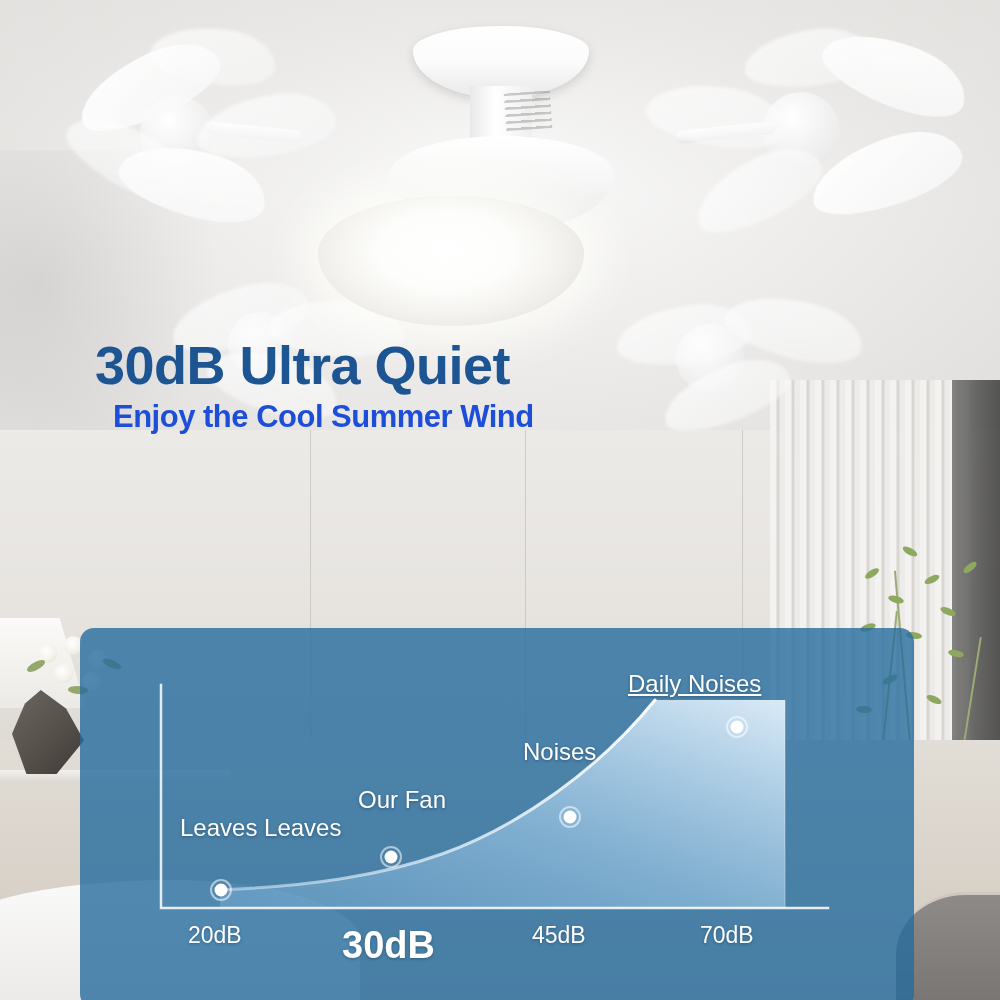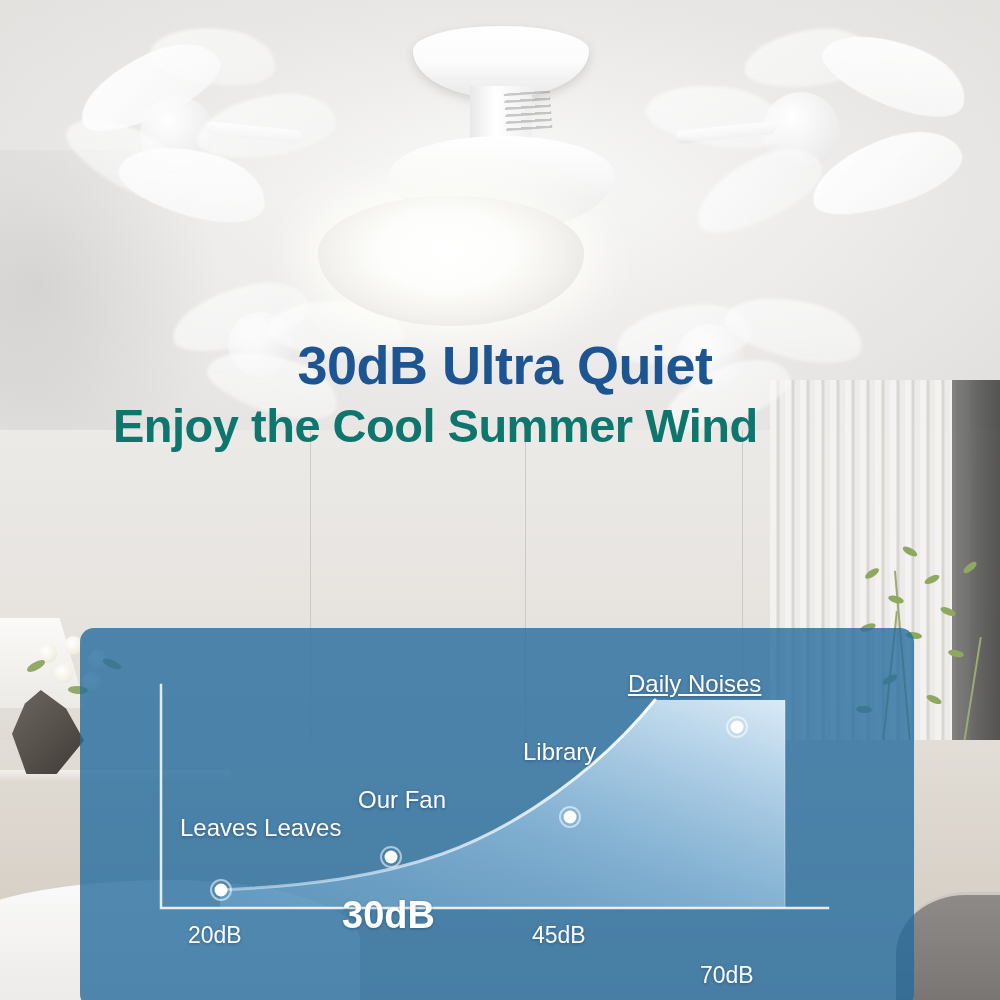--- a/index.html
+++ b/index.html
@@ -154,24 +154,24 @@
   }
   .arm {
     position: absolute; height: 13px; border-radius: 7px;
     background: linear-gradient(180deg, #ffffff, #e7e7e7);
   }
 
   
   .headline-wrap { position: absolute; left: 95px; top: 336px; width: 820px; }
   .headline-1 {
     font-size: 54px; font-weight: bold; color: #1d5492; letter-spacing: -.5px;
-    line-height: 1.08; margin: 0; white-space: nowrap; text-align: center;
+    line-height: 1.08; margin: 0; white-space: nowrap;
   }
   .headline-2 {
-    font-size: 47px; font-weight: bold; color: #0f766e; letter-spacing: -.5px;
+    font-size: 31px; font-weight: bold; color: #1d4ed8; letter-spacing: -.5px;
     line-height: 1.12; margin: 6px 0 12px 18px; white-space: nowrap;
   }
   .body-copy {
     position: absolute; left: 98px; top: 508px; width: 768px;
     font-size: 23.5px; line-height: 1.40; color: #4c6a8d; margin: 0;
   }
 
   
   .chart-panel {
     position: absolute; left: 80px; top: 628px; width: 834px; height: 380px;
@@ -321,22 +321,22 @@
         <circle cx="490" cy="189" r="6.5" fill="#ffffff"></circle>
       </g>
       <g>
         <circle cx="657" cy="99" r="10" fill="none" stroke="#ffffff" stroke-opacity="0.55" stroke-width="2"></circle>
         <circle cx="657" cy="99" r="6.5" fill="#ffffff"></circle>
       </g>
     </svg>
 
     <span class="pt-label" style="left:100px; top:814px; top:186px;">Leaves Leaves</span>
     <span class="pt-label" style="left:278px; top:158px;">Our Fan</span>
-    <span class="pt-label" style="left:443px; top:110px;">Library</span>
+    <span class="pt-label" style="left:443px; top:110px;">Noises</span>
     <span class="pt-label" style="left:548px; top:42px;text-decoration:underline;">Daily Noises</span>
 
     <span class="tick-label" style="left:108px; top:294px;">20dB</span>
-    <span class="tick-label emph" style="left:262px; top:266px;text-align:center;">30dB</span>
+    <span class="tick-label emph" style="left:262px; top:296px;text-align:center;">30dB</span>
     <span class="tick-label" style="left:452px; top:294px;">45dB</span>
-    <span class="tick-label" style="left:620px; top:294px;margin-top:40px;">70dB</span>
+    <span class="tick-label" style="left:620px; top:294px;">70dB</span>
   </div>
 
 </div>
 
 </body></html>

